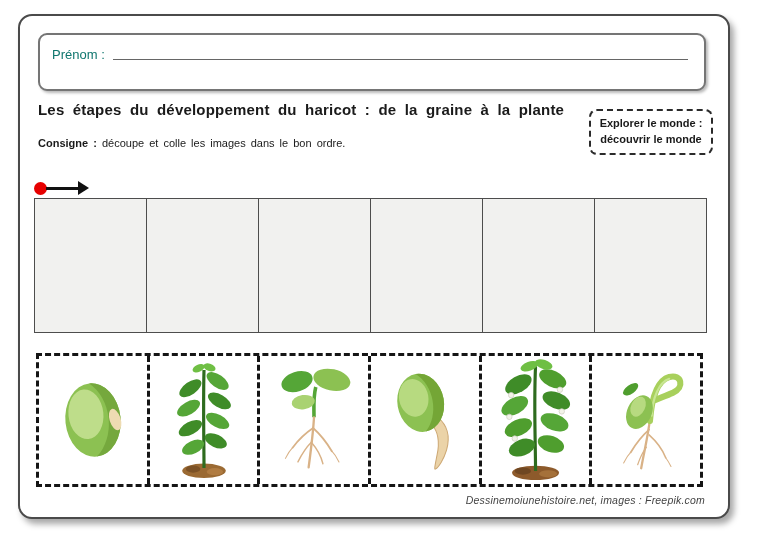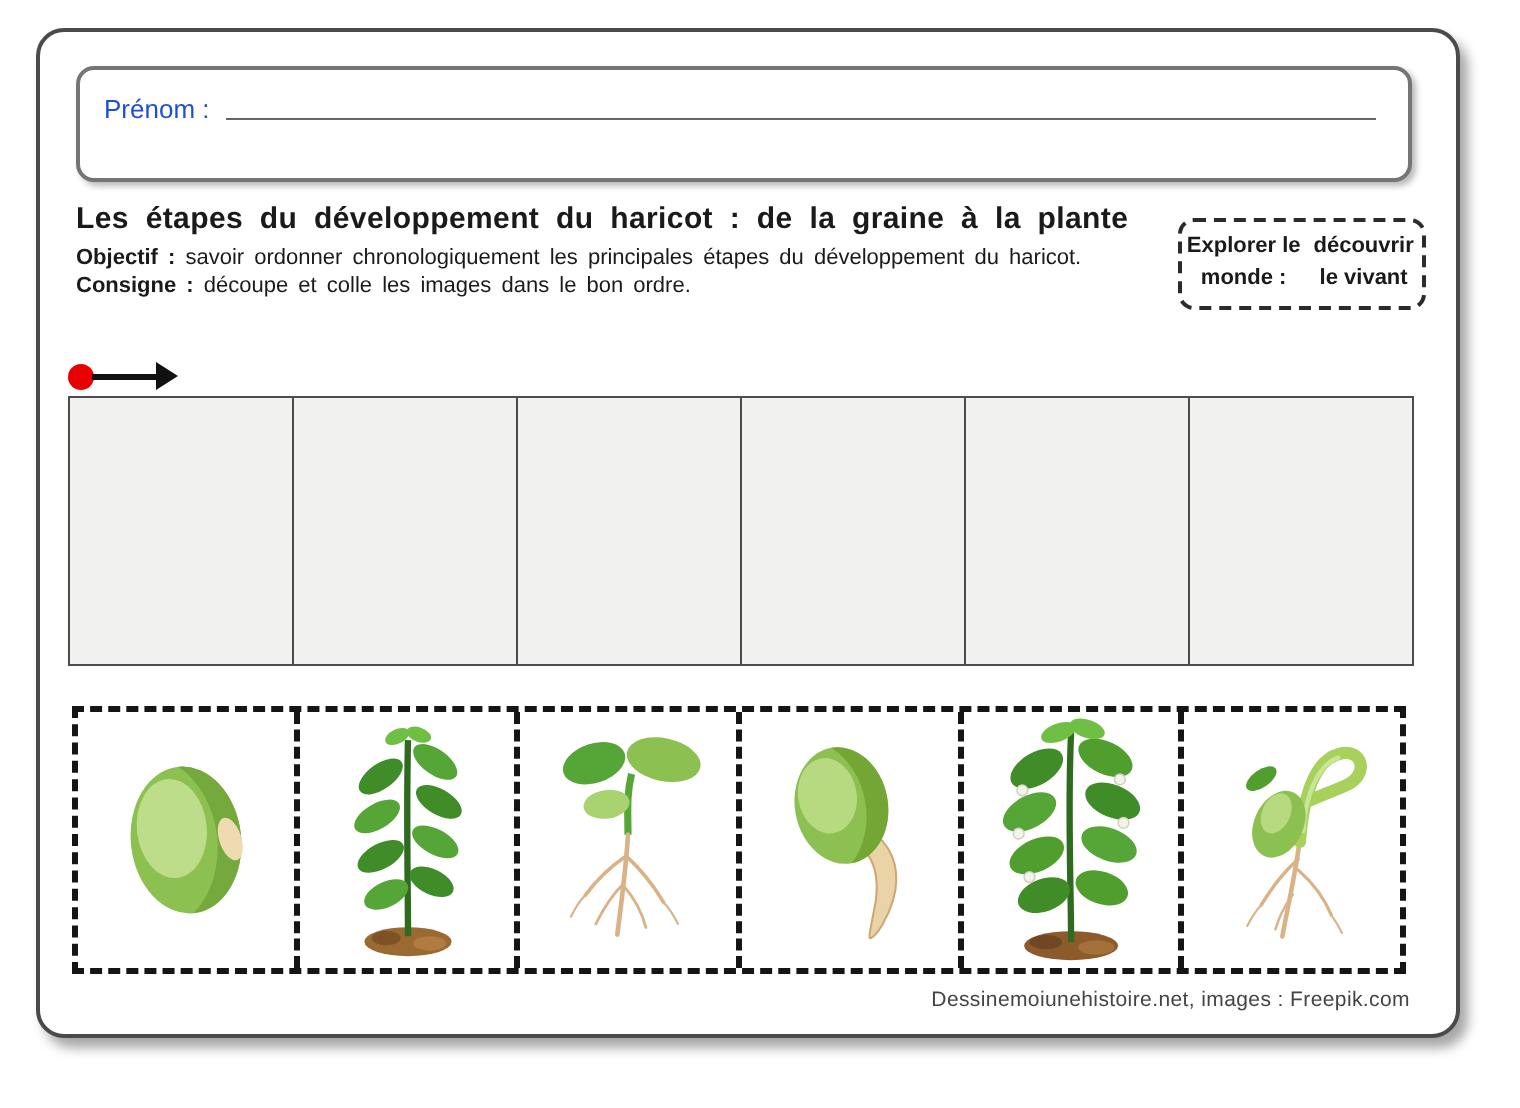--- a/index.html
+++ b/index.html
@@ -7,31 +7,31 @@
   .page{position:absolute;left:18px;top:14px;width:712px;height:505px;box-sizing:border-box;
     border:2px solid #4a4a4a;border-radius:14px;background:#fff;
     box-shadow:4px 5px 6px rgba(0,0,0,.35);}
   .page *{box-sizing:border-box;}
 
   .name-box{position:absolute;left:18px;top:17px;width:668px;height:58px;
     border:2px solid #757575;border-radius:9px;background:#fff;
     box-shadow:2px 2px 3px rgba(0,0,0,.28);padding:7px 14px 6px 12px;
     display:flex;flex-direction:column;justify-content:space-between;}
   .field-row{display:flex;align-items:flex-end;height:21px;}
-  .field-label{font-size:13px;color:#1d4ed8;white-space:nowrap;padding-bottom:1px;}
+  .field-label{font-size:13px;color:#0f766e;white-space:nowrap;padding-bottom:1px;}
   .write-line{flex:1;border-bottom:1.5px solid #666;margin:0 2px 3px 8px;height:14px;}
 
   .title{position:absolute;left:18px;top:85px;font-size:15px;font-weight:bold;
     word-spacing:4px;letter-spacing:.2px;white-space:nowrap;text-align:right;}
   .obj-line{position:absolute;left:18px;font-size:11px;word-spacing:2px;white-space:nowrap;}
   .obj-line b{font-weight:bold;}
   #objectif{top:107px;} #consigne{top:121px;}
 
   .domain-box{position:absolute;left:569px;top:93px;width:124px;height:46px;
-    border:2px dashed #2b2b2b;border-radius:8px;display:flex;flex-direction:row;
+    border:2px dashed #2b2b2b;border-radius:8px;display:flex;flex-direction:column;
     align-items:center;justify-content:center;font-size:11px;font-weight:600;
     line-height:1.45;text-align:center;background:#fff;}
 
   .marker-dot{position:absolute;left:14px;top:166px;width:13px;height:13px;
     border-radius:50%;background:#e60000;}
   .marker-shaft{position:absolute;left:26px;top:171px;width:34px;height:3px;background:#111;}
   .marker-head{position:absolute;left:58px;top:165px;width:0;height:0;
     border-left:11px solid #111;border-top:7px solid transparent;border-bottom:7px solid transparent;}
 
   .answer-grid{position:absolute;left:14px;top:182px;width:673px;height:135px;
@@ -39,48 +39,44 @@
   .answer-cell{flex:1;background:#f1f1ef;border-right:1px solid #4d4d4d;}
   .answer-cell:last-child{border-right:none;}
 
   .cutout-row{position:absolute;left:16px;top:337px;width:667px;height:134px;
     display:flex;border:3px dashed #151515;background:#fff;}
   .cutout-cell{flex:1;border-right:3px dashed #151515;display:flex;
     align-items:center;justify-content:center;overflow:hidden;}
   .cutout-cell:last-child{border-right:none;}
 
   .footer-credit{position:absolute;left:300px;top:478px;width:385px;text-align:right;
-    font-size:10.5px;color:#444;letter-spacing:.2px;}
+    font-size:10.5px;font-style:italic;color:#444;letter-spacing:.2px;}
 </style>
 </head>
 <body>
 
 <div class="page">
 
   <div class="name-box">
     <div class="field-row">
       <span class="field-label">Prénom :</span>
       <span class="write-line"></span>
     </div>
   </div>
 
   <div class="title">Les étapes du développement du haricot : de la graine à la plante</div>
 
-  <div class="obj-line" id="objectif">
-    <b>Objectif :</b>
-    <span>savoir ordonner chronologiquement les principales étapes du développement du haricot.</span>
-  </div>
   <div class="obj-line" id="consigne">
     <b>Consigne :</b>
     <span>découpe et colle les images dans le bon ordre.</span>
   </div>
 
   <div class="domain-box">
     <span>Explorer le monde :</span>
-    <span>découvrir le vivant</span>
+    <span>découvrir le monde</span>
   </div>
 
   <div class="marker-dot"></div>
   <div class="marker-shaft"></div>
   <div class="marker-head"></div>
 
   <div class="answer-grid">
     <div class="answer-cell"></div>
     <div class="answer-cell"></div>
     <div class="answer-cell"></div>

